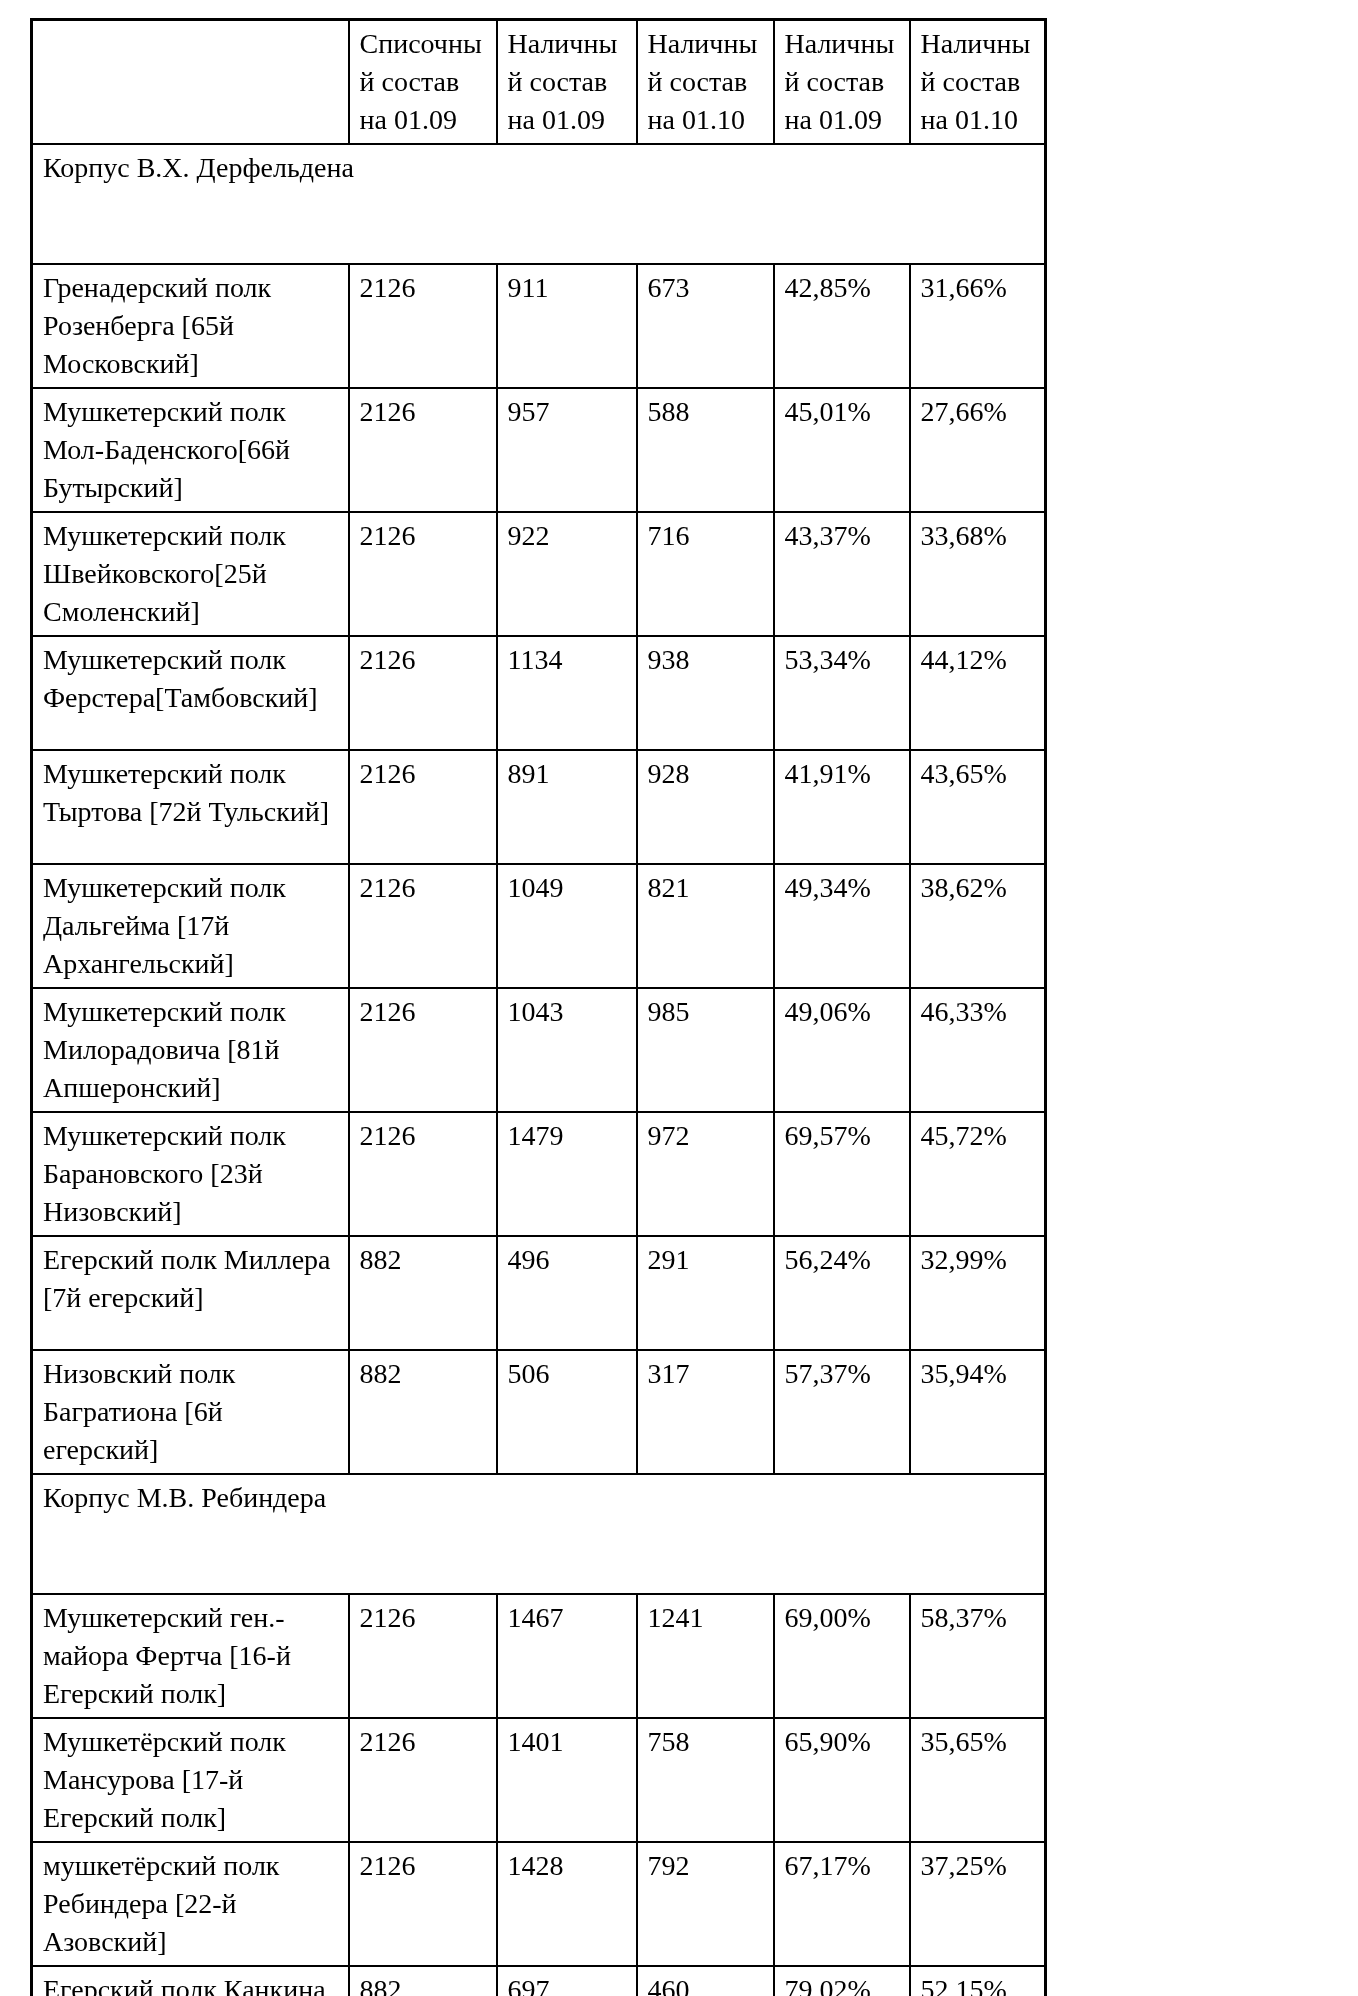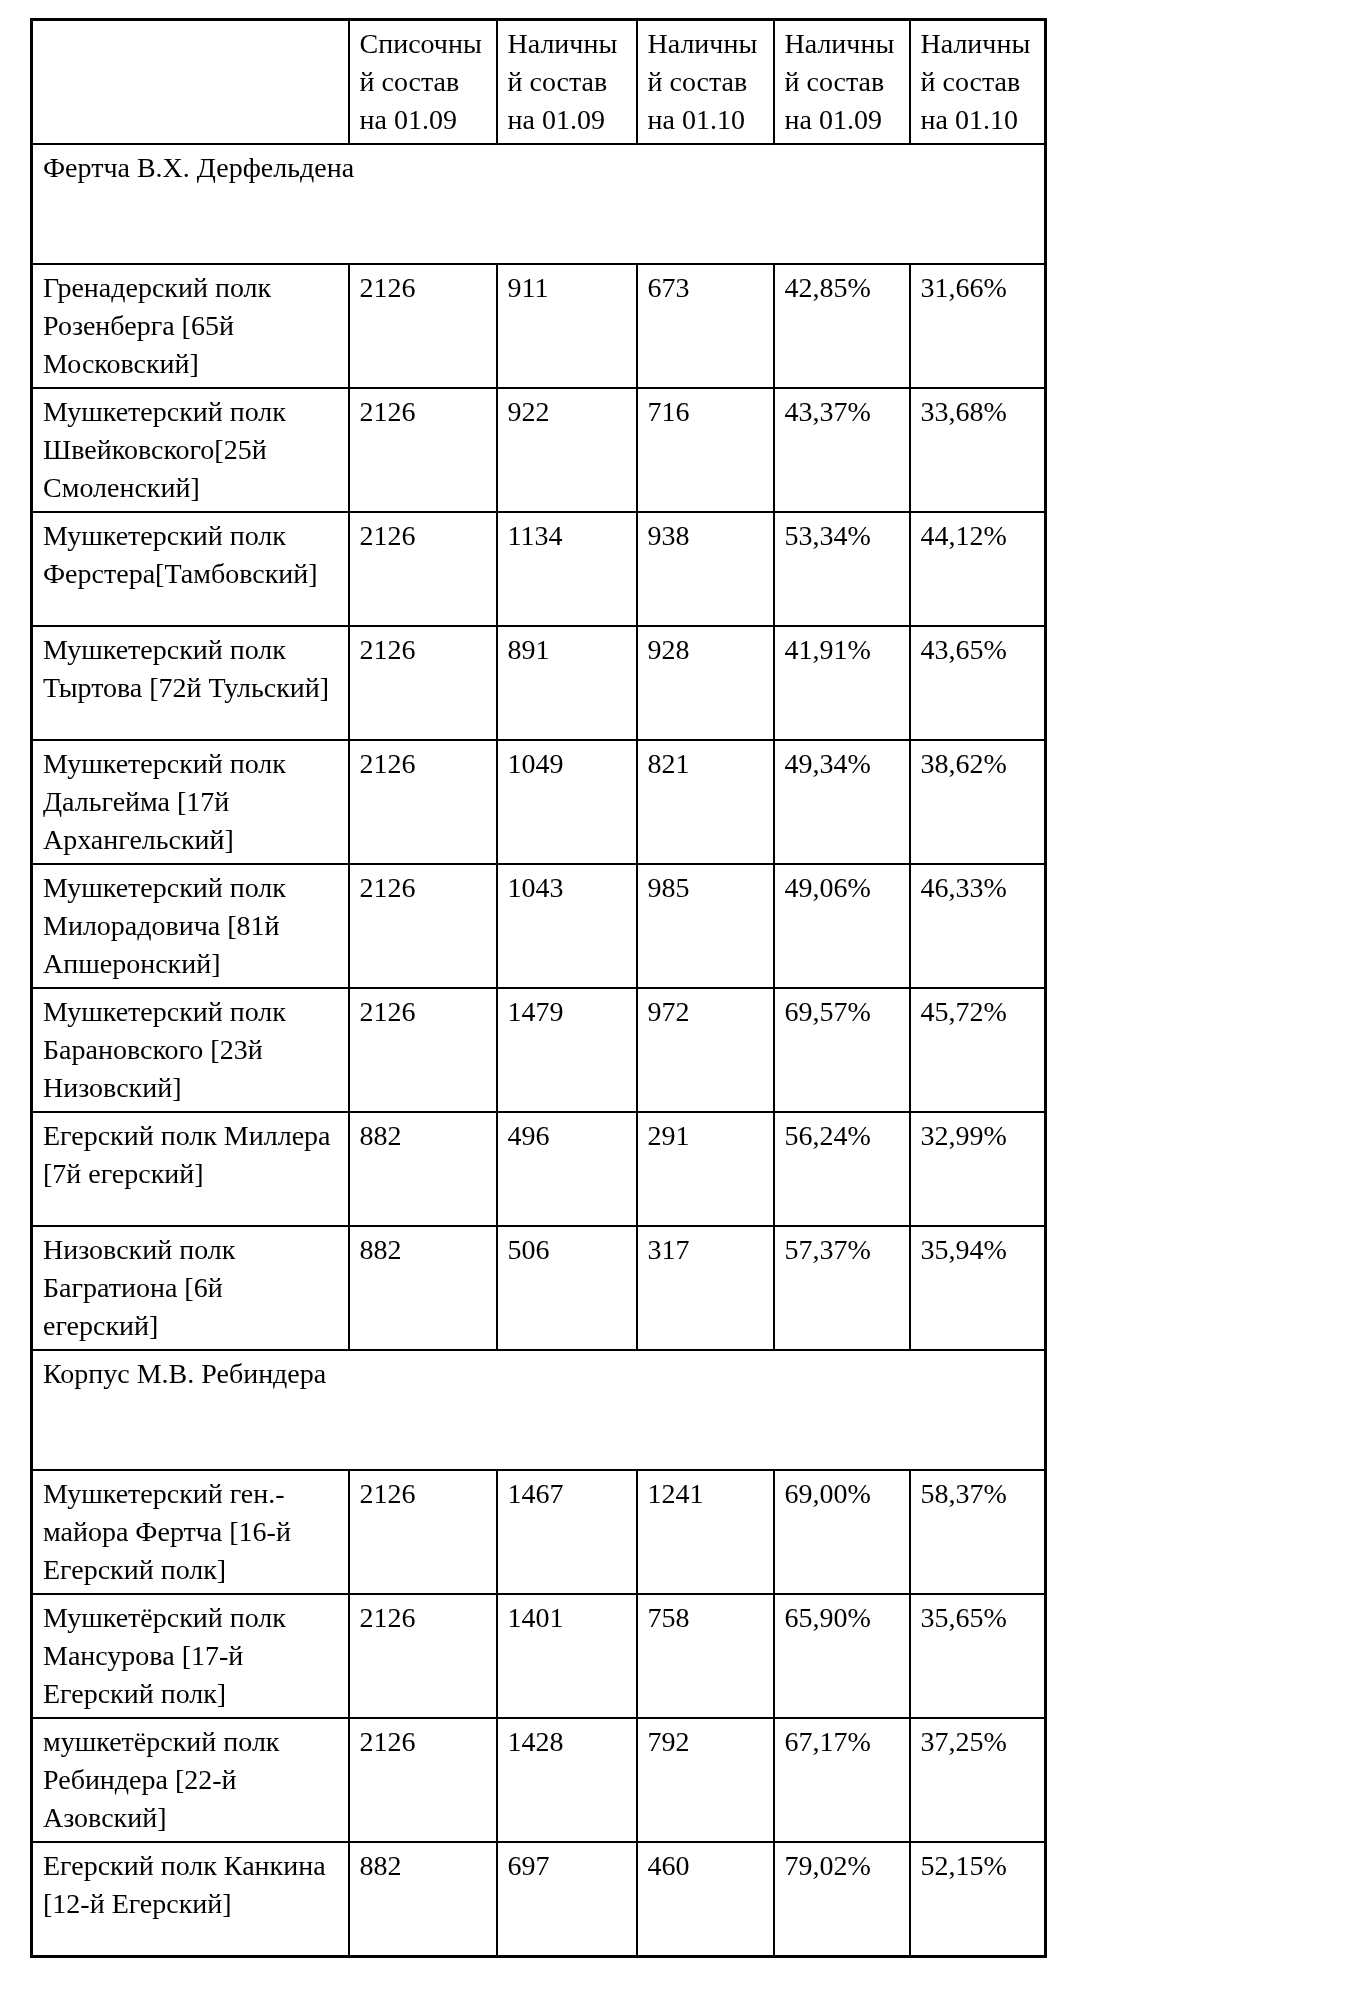--- a/index.html
+++ b/index.html
@@ -58,29 +58,37 @@
           <th></th>
           <th>Списочный состав на 01.09</th>
           <th>Наличный состав на 01.09</th>
           <th>Наличный состав на 01.10</th>
           <th>Наличный состав на 01.09</th>
           <th>Наличный состав на 01.10</th>
         </tr>
       </thead>
     <tbody>
         <tr class="section-row">
-          <td colspan="6">Фертча В.Х. Дерфельдена</td>
+          <td colspan="6">Корпус В.Х. Дерфельдена</td>
         </tr>
         <tr class="data-row">
           <td>Гренадерский полк Розенберга [65й Московский]</td>
           <td>2126</td>
           <td>911</td>
           <td>673</td>
           <td>42,85%</td>
           <td>31,66%</td>
+        </tr>
+        <tr class="data-row">
+          <td>Мушкетерский полк Мол-Баденского[66й Бутырский]</td>
+          <td>2126</td>
+          <td>957</td>
+          <td>588</td>
+          <td>45,01%</td>
+          <td>27,66%</td>
         </tr>
         <tr class="data-row">
           <td>Мушкетерский полк Швейковского[25й Смоленский]</td>
           <td>2126</td>
           <td>922</td>
           <td>716</td>
           <td>43,37%</td>
           <td>33,68%</td>
         </tr>
         <tr class="data-row">

